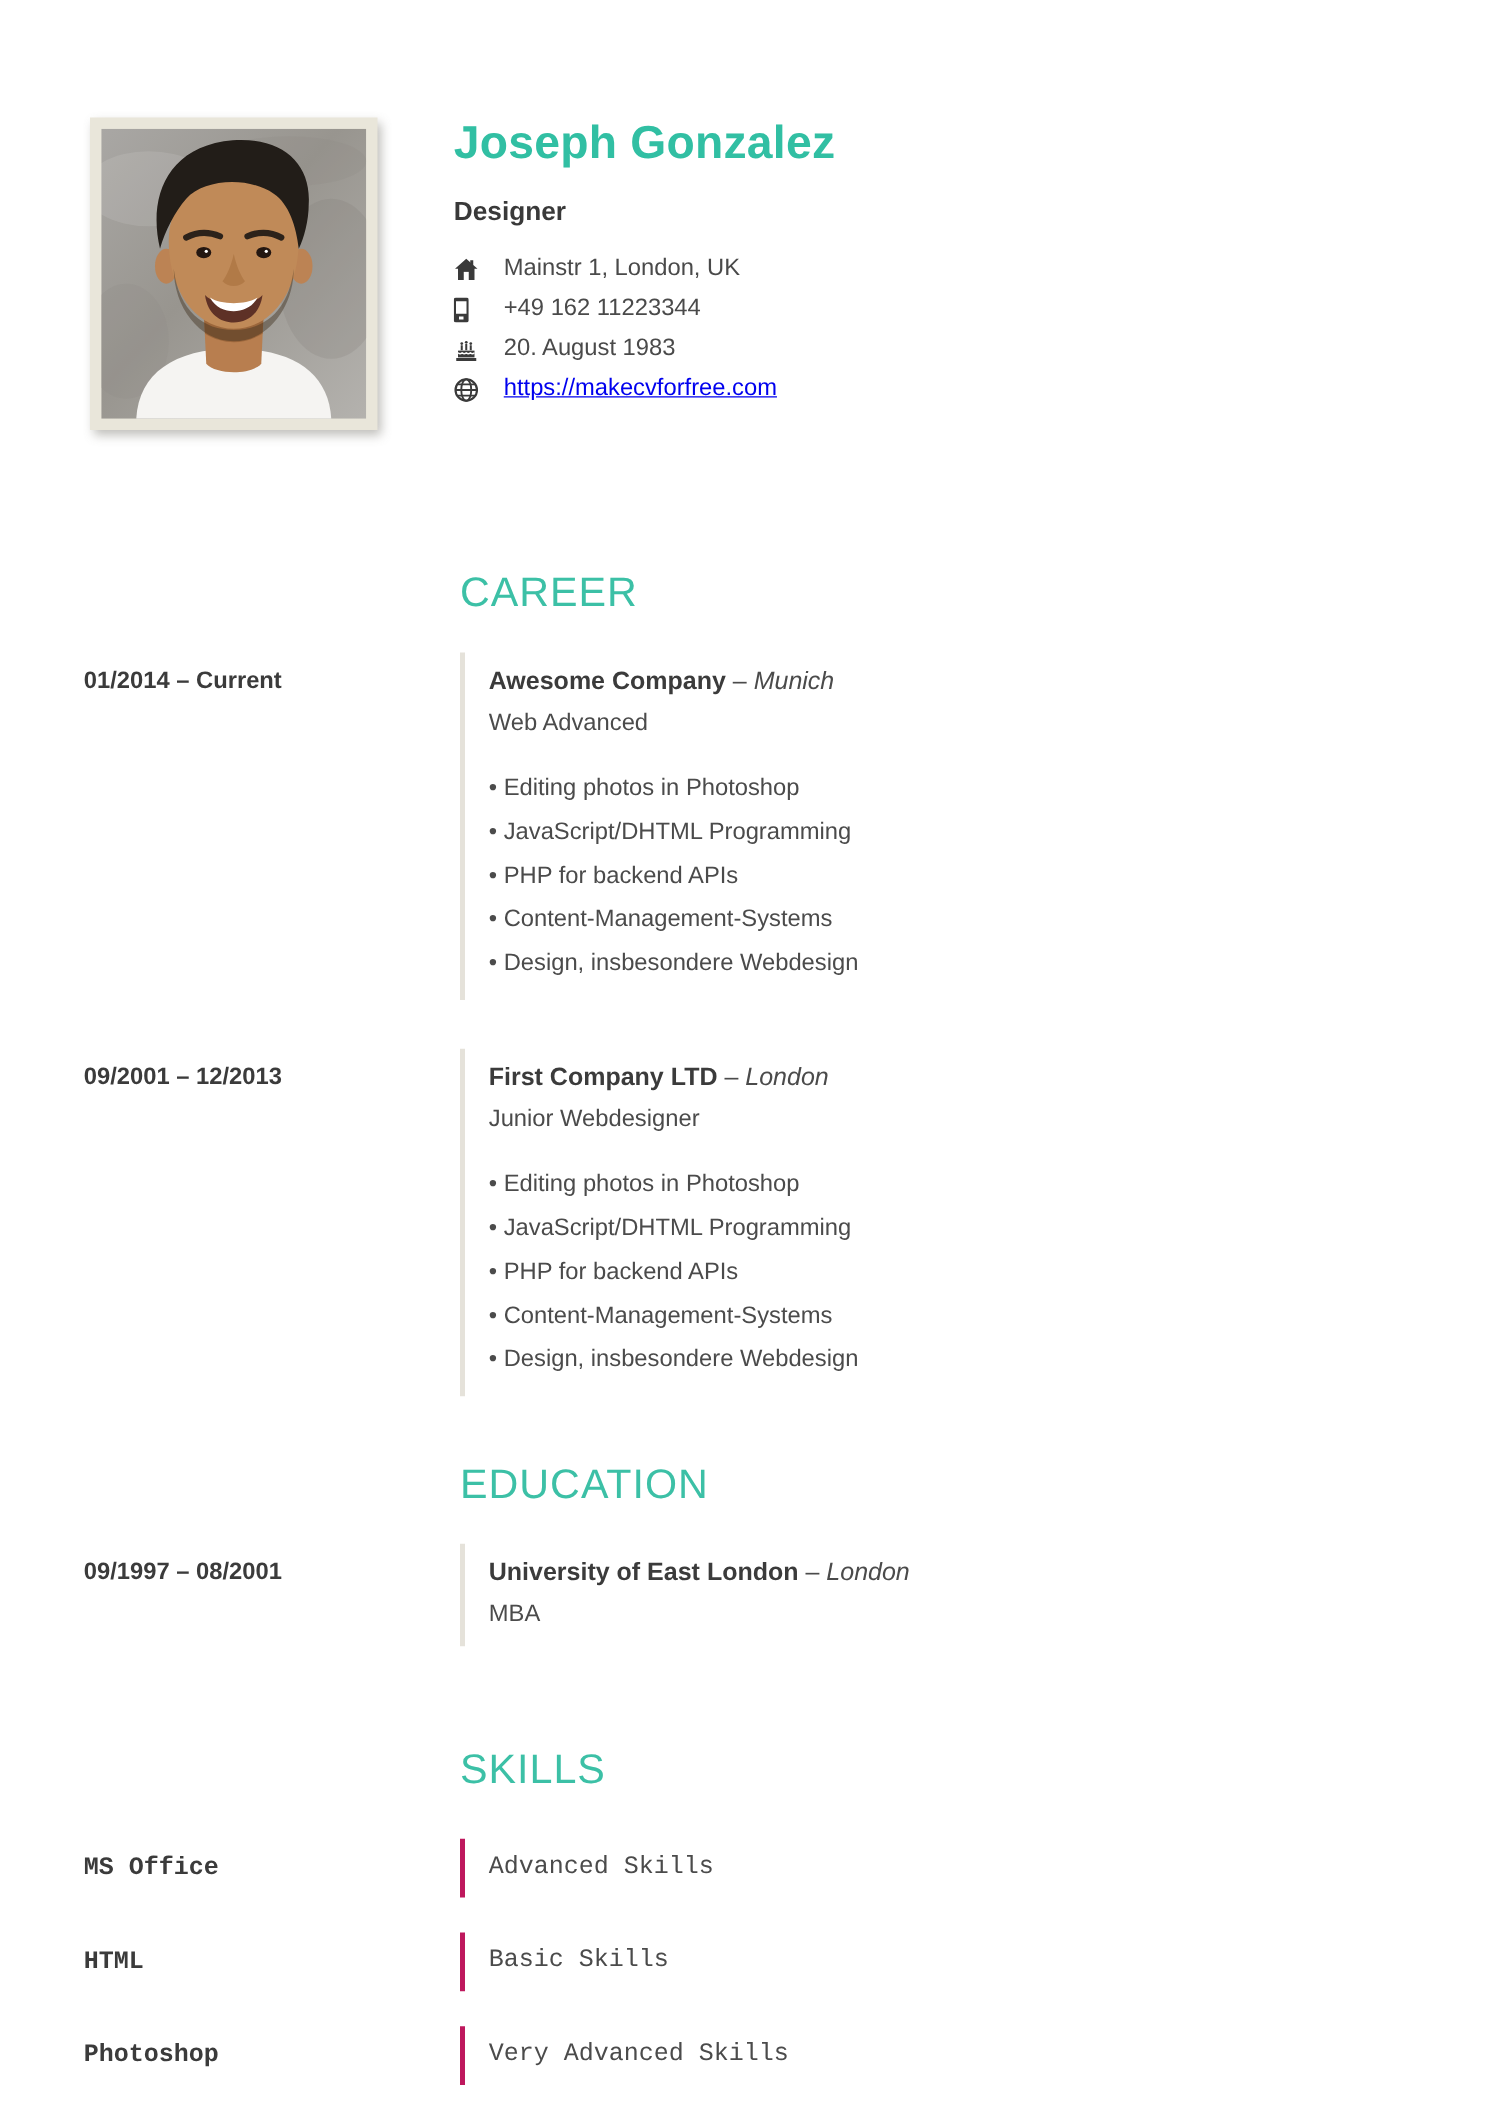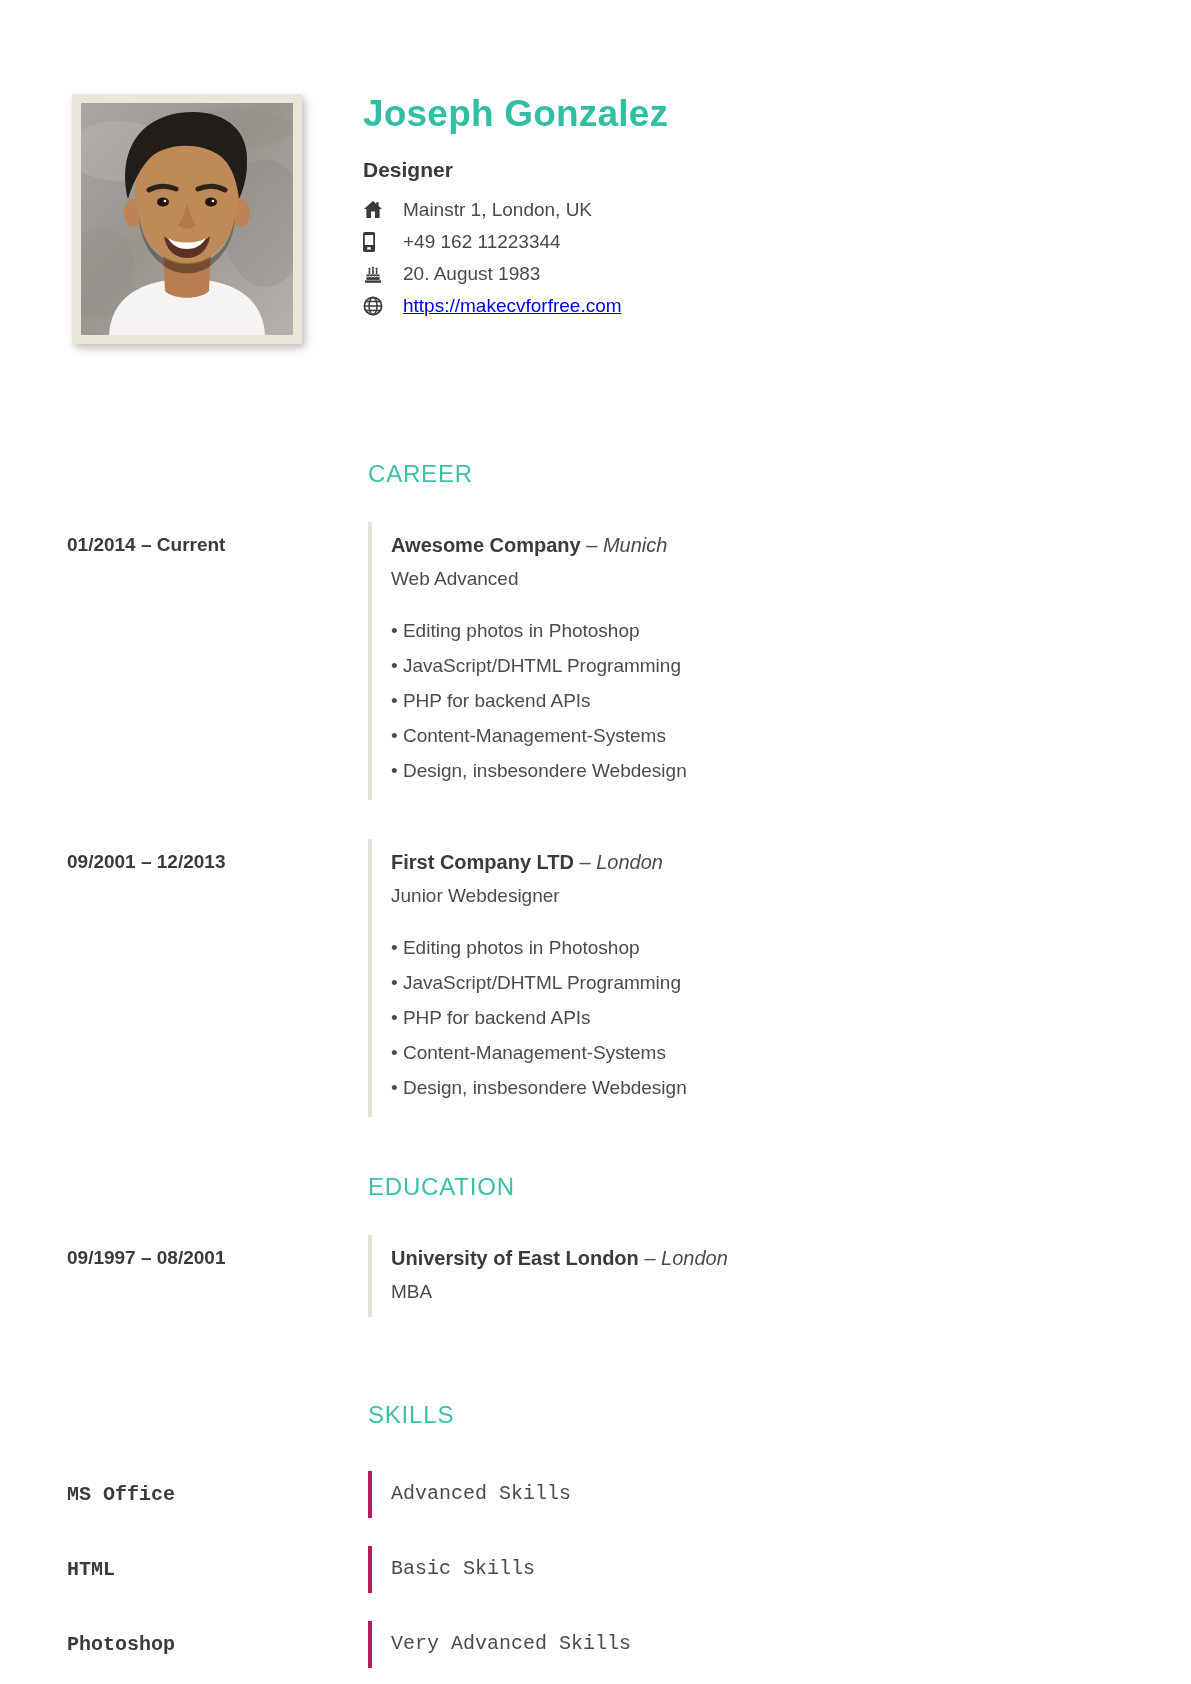--- a/index.html
+++ b/index.html
@@ -20,29 +20,29 @@
   .photo-frame svg { display:block; }
   .header-info { margin-left:61px; }
   .name {
     margin:0; font-size:37px; font-weight:bold; line-height:40px;
     color:#31bfa3; letter-spacing:0.2px;text-align:center;
   }
   .title {
     margin-top:24px; font-size:21px; font-weight:bold; color:#393939; line-height:24px;
   }
   .contact { margin-top:12px; }
-  .contact-row { display:flex; align-items:center; height:32px; }
+  .contact-row { display:flex; align-items:flex-end; height:32px; }
   .contact-icon { width:24px; display:flex; justify-content:flex-start; align-items:center; }
   .contact-text { margin-left:16px; font-size:19px; color:#4a4a4a; }
   a.contact-link { color:#0000ee; text-decoration:underline; }
 
   
   .main { margin-top:112px; }
   .section-heading {
-    margin:0 0 0 305px; font-size:24px; font-weight:400; line-height:36px;
+    margin:0 0 0 305px; font-size:33px; font-weight:400; line-height:36px;
     color:#3cc0a6; letter-spacing:0.8px;
   }
   .section-heading.edu { margin-top:52px; }
   .section-heading.skl { margin-top:80px; }
 
   .entry { display:grid; grid-template-columns:305px 1fr; margin-top:30px; }
   .entry.second { margin-top:39px; }
   .entry-dates {
     padding:12px 0 0 4px; font-size:19px; font-weight:bold; color:#3b3b3b; line-height:22px;
   }

